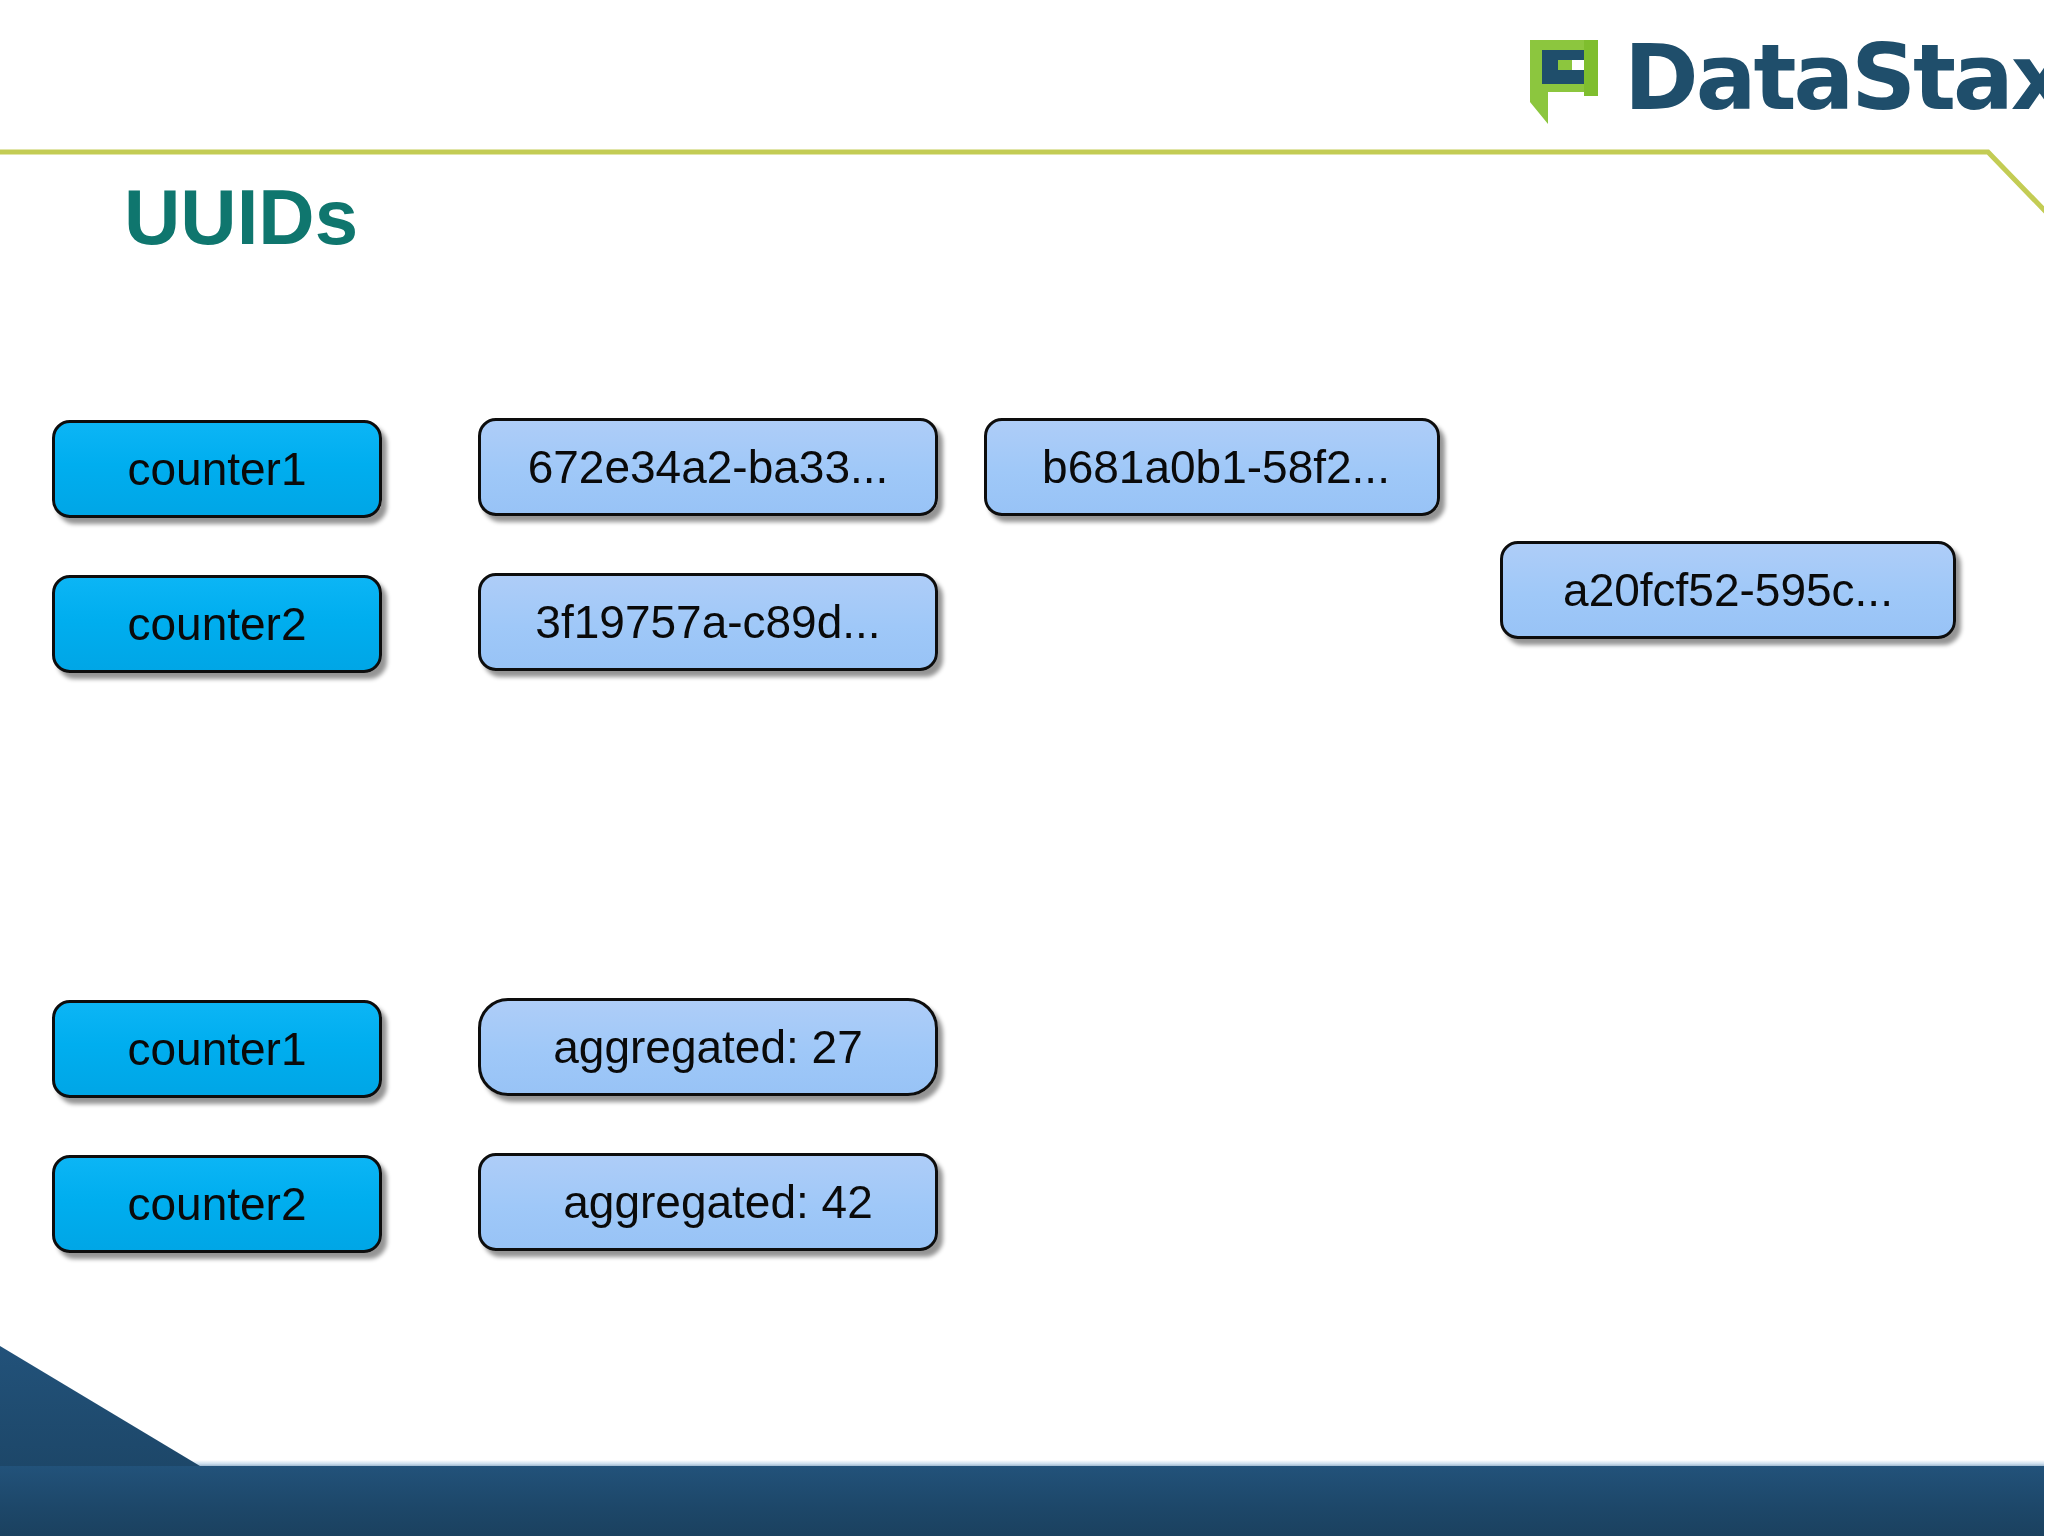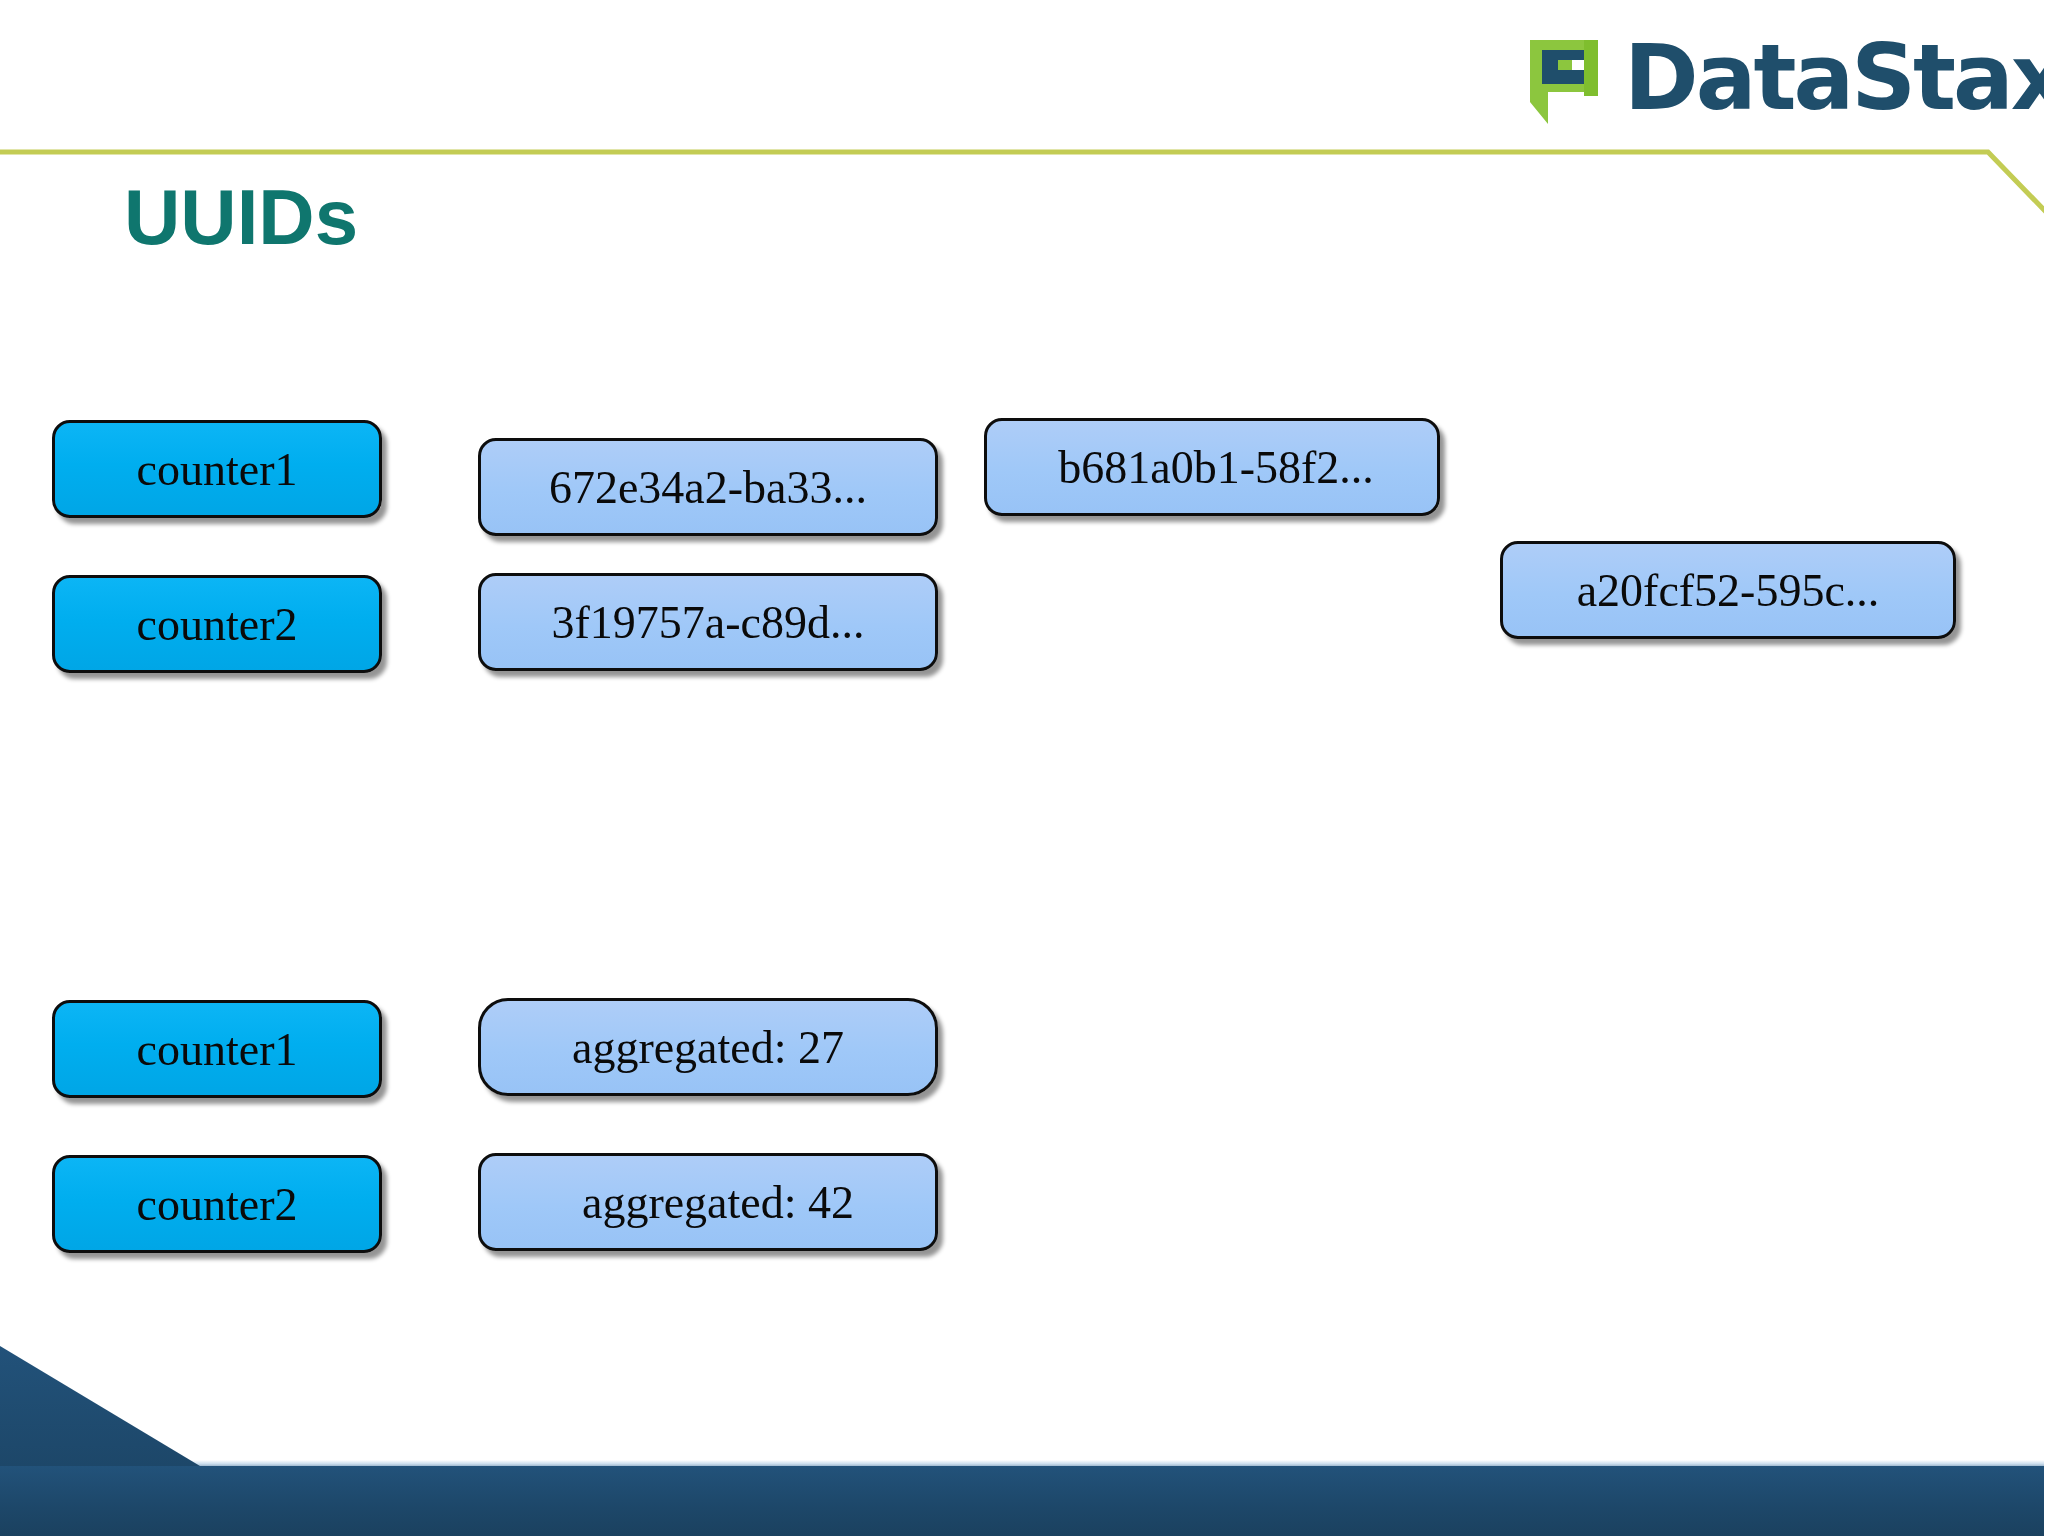--- a/index.html
+++ b/index.html
@@ -79,21 +79,21 @@
 
   
   .node {
     position: absolute;
     box-sizing: border-box;
     border: 3px solid #0d0d0d;
     border-radius: 18px;
     display: flex;
     align-items: center;
     justify-content: center;
-    font-family: Liberation Serif, serif;
+    font-family: Liberation Sans, sans-serif;
     font-size: 46px;
     color: #0a0a0a;
     white-space: nowrap;
     box-shadow: 5px 6px 4px rgba(0,0,0,0.42);
   }
   .node.key {
     background: linear-gradient(180deg, #0CB5F5 0%, #00AEEF 45%, #00A6E6 100%);
   }
   .node.val {
     background: linear-gradient(180deg, #AECDF8 0%, #9FC8F8 55%, #98C3F6 100%);
@@ -143,21 +143,21 @@
         <path d="M18 14 H60 V24 H34 V34 H60 V48 H18 Z" fill="#1F4E6B"></path>
         <path d="M60 4 H74 L74 60 L60 60 Z" fill="#7FBE2E"></path>
       </svg>
     </div>
     <div class="logo-word">DataStax</div>
   </div>
 
   <div class="slide-title">UUIDs</div>
 
   <div class="node key" style="left:52px; top:420px; width:330px; height:98px;">counter1</div>
-  <div class="node val" style="left:478px; top:418px; width:460px; height:98px;margin-top:20px;">672e34a2-ba33...</div>
+  <div class="node val" style="left:478px; top:418px; width:460px; height:98px;">672e34a2-ba33...</div>
   <div class="node val" style="left:984px; top:418px; width:456px; height:98px;padding-left:8px;">b681a0b1-58f2...</div>
 
   <div class="node key" style="left:52px; top:575px; width:330px; height:98px;">counter2</div>
   <div class="node val" style="left:478px; top:573px; width:460px; height:98px;">3f19757a-c89d...</div>
   <div class="node val" style="left:1500px; top:541px; width:456px; height:98px;text-align:center;">a20fcf52-595c...</div>
 
   <div class="node key" style="left:52px; top:1000px; width:330px; height:98px;">counter1</div>
   <div class="node val" style="left:478px; top:998px; width:460px; height:98px;border-radius:30px;">aggregated: 27</div>
 
   <div class="node key" style="left:52px; top:1155px; width:330px; height:98px;">counter2</div>

